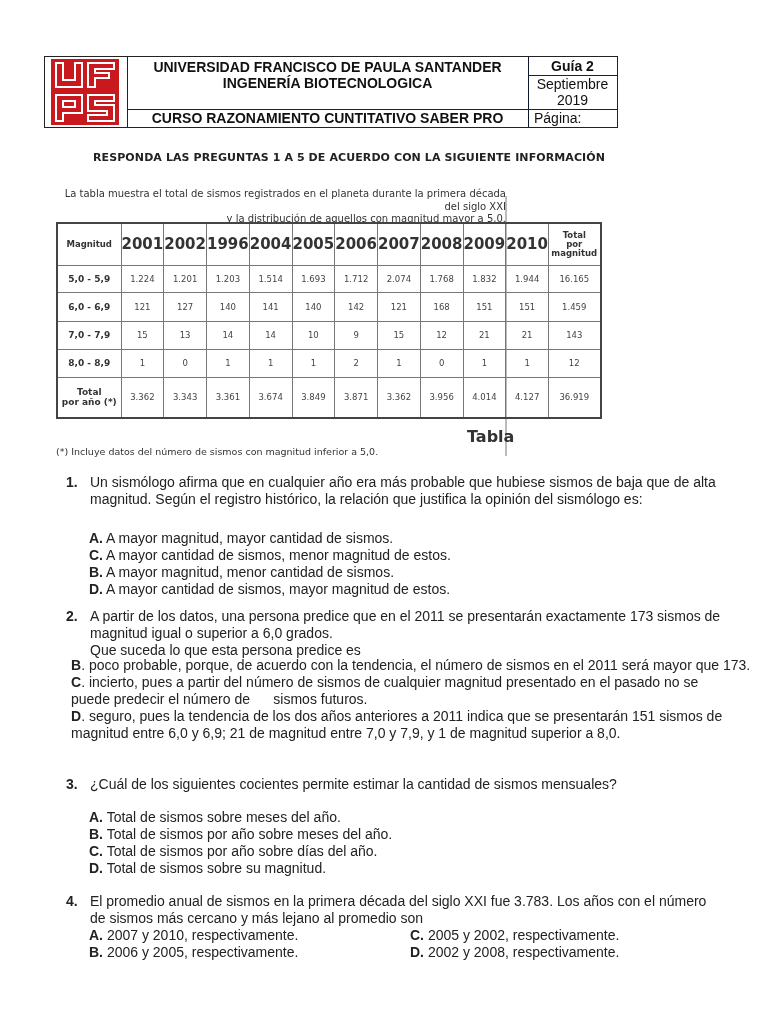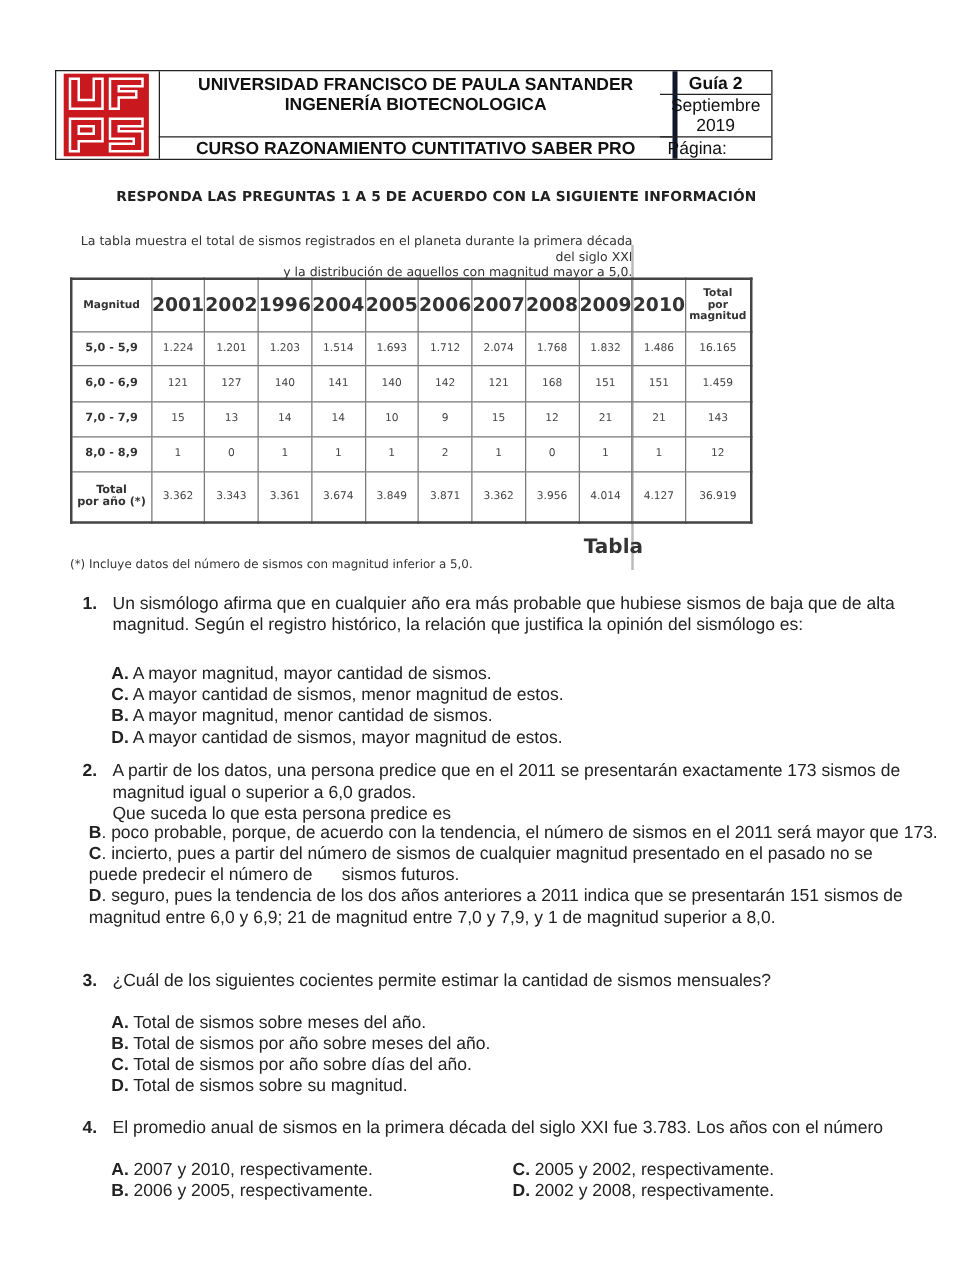--- a/index.html
+++ b/index.html
@@ -4,21 +4,21 @@
 <style>
   html, body { margin:0; padding:0; }
   body { width:768px; height:1024px; background:#ffffff; position:relative; overflow:hidden; color:#111; font-family:"Liberation Sans", sans-serif; }
   .abs { position:absolute; }
 
   
   .hdr { left:44px; top:56px; width:574px; height:72px; border:1px solid #222; box-sizing:border-box; }
   .hdr .logo-cell { position:absolute; left:0; top:0; width:82px; height:70px; border-right:1px solid #222; }
   .logo { position:absolute; left:6px; top:2px; width:68px; height:66px; background:#c9191e; }
   .logo svg { width:68px; height:66px; display:block; }
-  .hdr .mid { position:absolute; left:82px; top:0; width:401px; height:70px; border-right:4px solid #0f172a;padding-left:10px; }
+  .hdr .mid { position:absolute; left:82px; top:0; width:401px; height:70px; border-right:1px solid #0f172a; }
   .hdr .mid .t1 { position:absolute; left:0; right:0; top:2px; text-align:center; font-weight:bold; font-size:14px; line-height:16px; }
   .hdr .mid .t2 { position:absolute; left:0; right:0; top:18px; text-align:center; font-weight:bold; font-size:14px; line-height:16px; }
   .hdr .mid .t3 { position:absolute; left:0; right:0; top:52px; height:18px; border-top:1px solid #222; text-align:center; font-weight:bold; font-size:14px; line-height:17px; }
   .hdr .right { position:absolute; left:483px; top:0; width:89px; height:70px; }
   .hdr .right .g { position:absolute; left:0; right:0; top:0; height:18px; border-bottom:1px solid #222; text-align:center; font-weight:bold; font-size:14px; line-height:18px; }
   .hdr .right .d { position:absolute; left:0; right:0; top:19px; text-align:center; font-size:14px; line-height:16px; }
   .hdr .right .p { position:absolute; left:0; right:0; top:52px; height:18px; border-top:1px solid #222; font-size:14px; line-height:17px; padding-left:6px; }
 
   
   .instr { left:45px; top:151px; font-family:"DejaVu Sans", sans-serif; font-weight:bold; font-size:11px; letter-spacing:0.1px; color:#222;margin-left:48px; }
@@ -121,21 +121,21 @@
     <td class="rowh">5,0 - 5,9</td>
     <td>1.224</td>
     <td>1.201</td>
     <td>1.203</td>
     <td>1.514</td>
     <td>1.693</td>
     <td>1.712</td>
     <td>2.074</td>
     <td>1.768</td>
     <td>1.832</td>
-    <td>1.486</td>
+    <td>1.944</td>
     <td>16.165</td>
   </tr>
   <tr style="height:29px">
     <td class="rowh">6,0 - 6,9</td>
     <td>121</td>
     <td>127</td>
     <td>140</td>
     <td>141</td>
     <td>140</td>
     <td>142</td>
@@ -233,20 +233,21 @@
   <div><b>A.</b><span> Total de sismos sobre meses del año.</span></div>
   <div><b>B.</b><span> Total de sismos por año sobre meses del año.</span></div>
   <div><b>C.</b><span> Total de sismos por año sobre días del año.</span></div>
   <div><b>D.</b><span> Total de sismos sobre su magnitud.</span></div>
 </div>
 
 <div class="abs q" style="left:66px; top:893px; width:690px;">
   <span class="num">4.</span>
   <span style="position:absolute; left:24px;">
     <span>El promedio anual de sismos en la primera década del siglo XXI fue 3.783. Los años con el número</span><br>
+    <span>de sismos más cercano y más lejano al promedio son</span>
   </span>
 </div>
 <div class="abs opt" style="left:89px; top:927px;">
   <div><b>A.</b><span> 2007 y 2010, respectivamente.</span></div>
   <div><b>B.</b><span> 2006 y 2005, respectivamente.</span></div>
 </div>
 <div class="abs opt" style="left:410px; top:927px;">
   <div><b>C.</b><span> 2005 y 2002, respectivamente.</span></div>
   <div><b>D.</b><span> 2002 y 2008, respectivamente.</span></div>
 </div>

